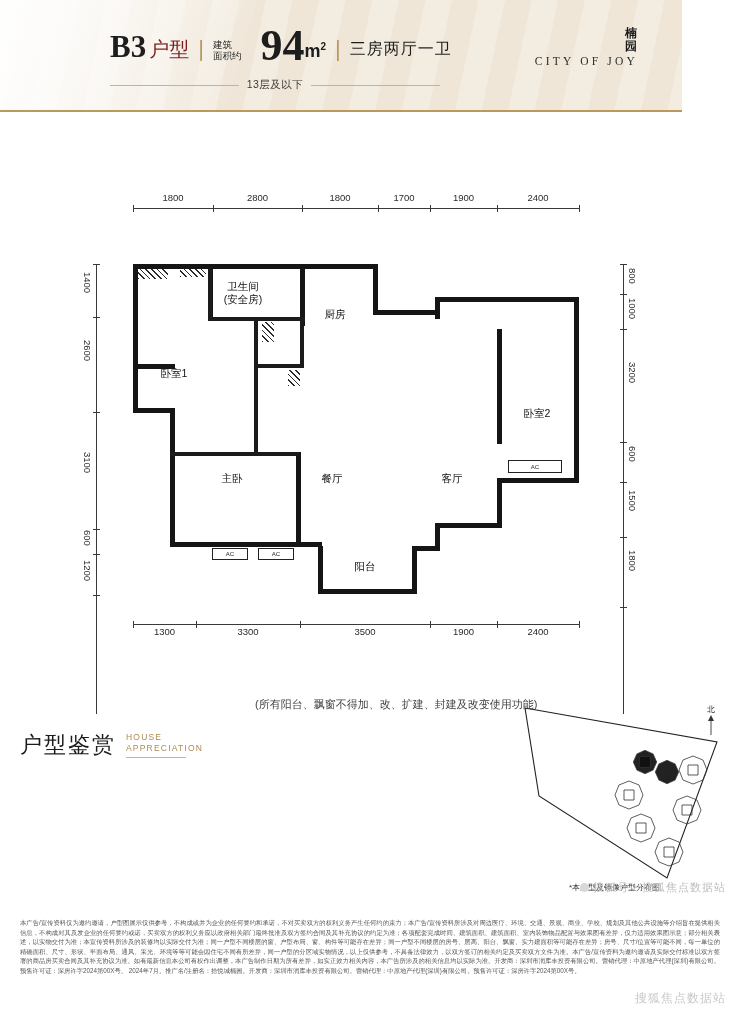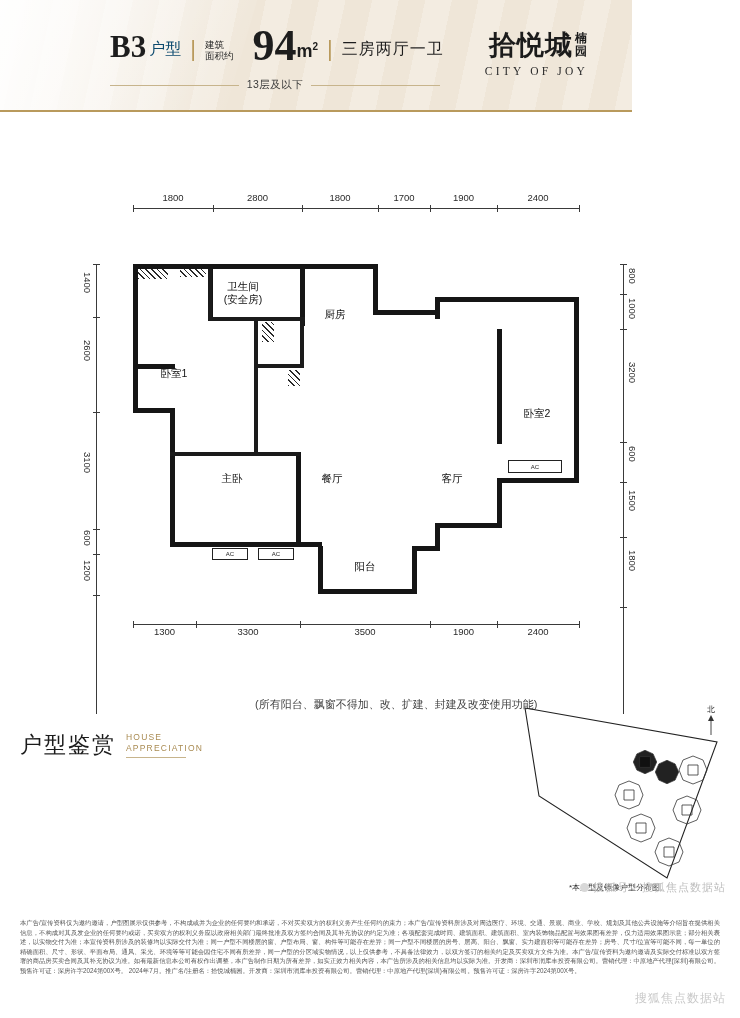--- a/index.html
+++ b/index.html
@@ -5,21 +5,21 @@
   * { box-sizing: border-box; margin: 0; padding: 0; }
   body {
     width: 740px; height: 1018px;
     font-family: "Liberation Sans", sans-serif;
     background: #ffffff;
     position: relative;
     overflow: hidden;
   }
   
   .header {
-    position: absolute; left: 0; top: 0; width: 632px; height: 112px;
+    position: absolute; left: 0; top: 0; width: 682px; height: 112px;
     background: #f5efe6;
     border-bottom: 2px solid #b99a5c;
     overflow: hidden;
   }
   .header-bg-lines {
     position: absolute; inset: 0;
     background:
       linear-gradient(105deg, rgba(255,255,255,0.85) 0%, rgba(255,255,255,0) 35%),
       repeating-linear-gradient(102deg, #f3ece1 0px, #f3ece1 26px, #efe6d8 26px, #efe6d8 52px);
   }
@@ -31,21 +31,21 @@
   .title-row {
     position: absolute; left: 110px; top: 28px;
     display: flex; align-items: flex-end; gap: 0px;
   }
   .t-b3 {
     font-family: "Liberation Serif", serif;
     font-size: 31px; font-weight: bold; color: #1d1d1d; letter-spacing: 0px;
     line-height: 34px;
   }
   .t-huxing {
-    font-size: 16px; color: #0c4a6e; margin-left: 3px; line-height: 30px;
+    font-size: 20px; color: #7f1d1d; margin-left: 3px; line-height: 30px;
   }
   .sep {
     color: #b99a5c; font-size: 22px; margin: 0 9px; line-height: 30px; font-weight: 300;
   }
   .area-block { display: flex; align-items: flex-end; }
   .area-label {
     font-size: 9.5px; line-height: 11px; color: #262626; text-align: left;
     margin-right: 19px; padding-bottom: 3px;
   }
   .area-num {
@@ -175,21 +175,20 @@
   </div>
 
   <div class="floors">
     <span class="line"></span>
     <span class="txt">13层及以下</span>
     <span class="line"></span>
   </div>
 
   <div class="logo">
     <div class="logo-cn">
-      <span>拾悦城</span>
       <span class="stack">
         <span>楠</span>
         <span>园</span>
       </span>
     </div>
     <div class="logo-en">CITY OF JOY</div>
   </div>
 </div>
 
 <div class="plan-wrap">

